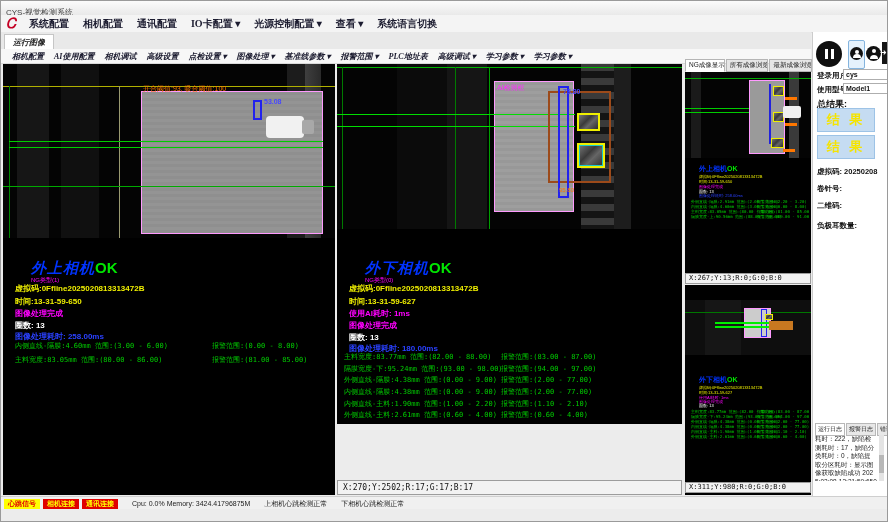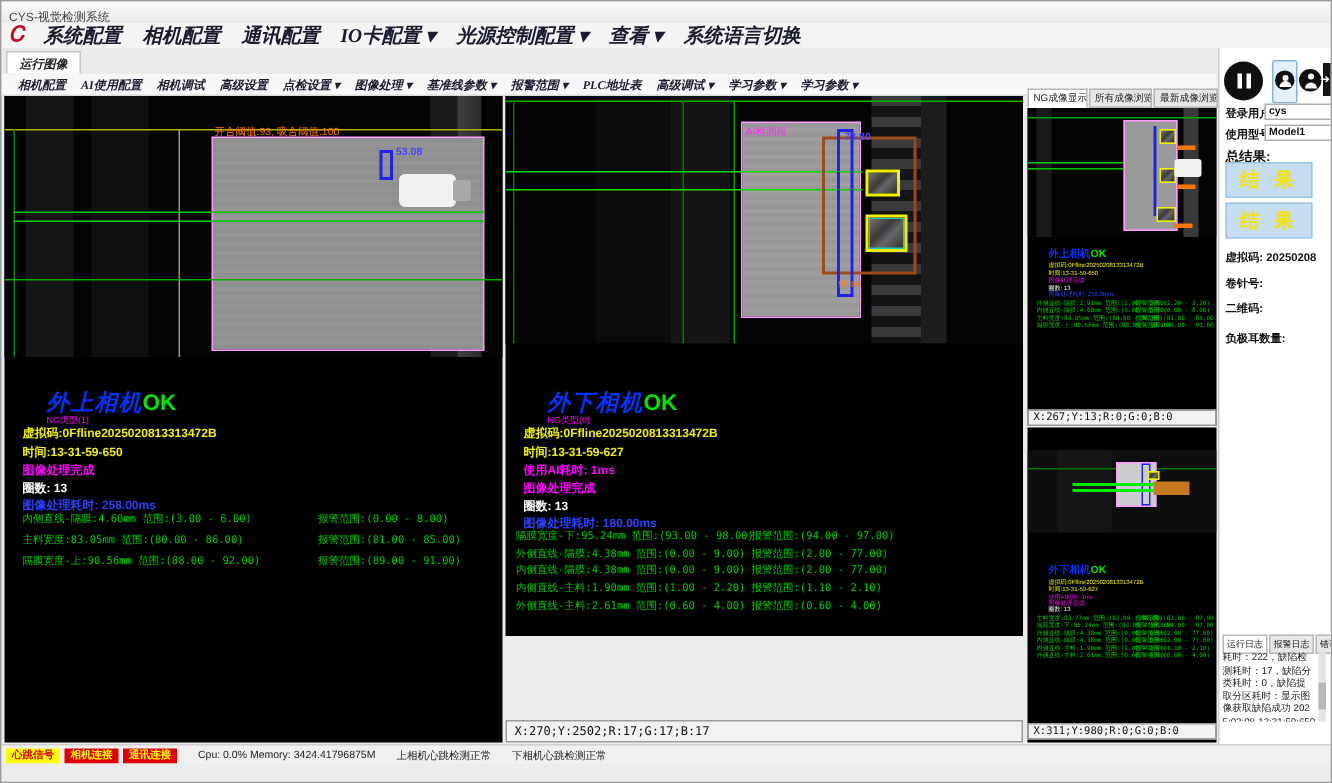--- a/index.html
+++ b/index.html
@@ -7,21 +7,21 @@
        font-family:"Liberation Sans",sans-serif;border:1px solid #9a9a9a;box-sizing:border-box;}
   .abs{position:absolute;}
   
   .titlebar{left:0;top:0;width:888px;height:14px;background:linear-gradient(#fbfbfb,#e9e9e9);
             border-bottom:1px solid #d5d5d5;}
   .titlebar .title{font-size:8px;color:#444;line-height:14px;padding-left:5px;}
   .menubar{left:0;top:14px;width:888px;height:17px;background:#f4f4f4;display:flex;align-items:center;
            border-bottom:1px solid #e0e0e0;}
   .logo{font-family:"Liberation Serif",serif;font-style:italic;font-weight:bold;font-size:14px;
         color:#c40024;margin:0 6px 0 5px;line-height:15px;}
-  .menu-item{font-family:"Liberation Serif",serif;font-style:italic;font-weight:bold;font-size:13px;
+  .menu-item{font-family:"Liberation Serif",serif;font-weight:bold;font-size:10px;
              color:#1c1c30;padding:0 7px;white-space:nowrap;cursor:default;}
   .tabstrip{left:0;top:31px;width:810px;height:17px;background:#e9e9e9;border-bottom:1px solid #cfcfcf;}
   .tab-run{position:absolute;left:3px;top:2px;padding:2px 8px 1px;background:#fff;border:1px solid #c6c6c6;
            border-bottom:none;font-size:8px;font-weight:bold;font-style:italic;color:#222;}
   .toolbar{left:0;top:48px;width:810px;height:15px;background:#f7f7f7;border-bottom:1px solid #dadada;
            display:flex;align-items:center;padding-left:6px;box-sizing:border-box;}
   .tool-item{font-family:"Liberation Serif",serif;font-style:italic;font-weight:bold;font-size:8px;
              color:#1c1c30;padding:0 5px;white-space:nowrap;cursor:default;}
   
   .view{background:#000;}
@@ -181,21 +181,20 @@
     </div>
     <div class="ng-line" style="left:28px;top:212px;">NG类型(1)</div>
     <div class="yline" style="left:12px;top:219px;">虚拟码:0Ffline2025020813313472B</div>
     <div class="yline" style="left:12px;top:232px;">时间:13-31-59-650</div>
     <div class="pline" style="left:12px;top:244px;">图像处理完成</div>
     <div class="wline" style="left:12px;top:256px;">圈数: 13</div>
     <div class="bline" style="left:12px;top:267px;">图像处理耗时: 258.00ms</div>
     <div class="rows rows-l" style="left:12px;top:277px;width:316px;">
         <div class="m-row"><span class="m-val">内侧直线-隔膜:4.60mm 范围:(3.00 - 6.00)</span><span class="m-alarm">报警范围:(0.00 - 8.00)</span></div>
         <div class="m-row"><span class="m-val">主料宽度:83.05mm 范围:(80.00 - 86.00)</span><span class="m-alarm">报警范围:(81.00 - 85.00)</span></div>
-        <div class="m-row"><span class="m-val">隔膜宽度-上:90.56mm 范围:(88.00 - 92.00)</span><span class="m-alarm">报警范围:(89.00 - 91.00)</span></div>
       </div>
   </div>
 
   <div class="abs view view-mid">
     <div class="img" style="width:345px;height:165px;">
       <div class="band" style="left:60px;width:50px;background:#0b0b0b;"></div>
       <div class="band" style="left:110px;width:40px;background:#151515;"></div>
       <div class="band" style="left:244px;width:33px;background:repeating-linear-gradient(180deg,#3a3a3a 0 7px,#141414 7px 14px);"></div>
       <div class="band" style="left:277px;width:17px;background:#1d1d1d;"></div>
       <div class="hline" style="left:0;top:3px;width:345px;background:#00b400;"></div>
@@ -217,20 +216,21 @@
       <span>外下相机</span><span class="ok">OK</span>
     </div>
     <div class="ng-line" style="left:28px;top:212px;">NG类型(0)</div>
     <div class="yline" style="left:12px;top:219px;">虚拟码:0Ffline2025020813313472B</div>
     <div class="yline" style="left:12px;top:232px;">时间:13-31-59-627</div>
     <div class="pline" style="left:12px;top:244px;">使用AI耗时: 1ms</div>
     <div class="pline" style="left:12px;top:256px;">图像处理完成</div>
     <div class="wline" style="left:12px;top:268px;">圈数: 13</div>
     <div class="bline" style="left:12px;top:279px;">图像处理耗时: 180.00ms</div>
     <div class="rows rows-m" style="left:7px;top:289px;width:334px;">
+        <div class="m-row"><span class="m-val">主料宽度:83.77mm 范围:(82.00 - 88.00)</span><span class="m-alarm">报警范围:(83.00 - 87.00)</span></div>
         <div class="m-row"><span class="m-val">隔膜宽度-下:95.24mm 范围:(93.00 - 98.00)</span><span class="m-alarm">报警范围:(94.00 - 97.00)</span></div>
         <div class="m-row"><span class="m-val">外侧直线-隔膜:4.38mm 范围:(0.00 - 9.00)</span><span class="m-alarm">报警范围:(2.00 - 77.00)</span></div>
         <div class="m-row"><span class="m-val">内侧直线-隔膜:4.38mm 范围:(0.00 - 9.00)</span><span class="m-alarm">报警范围:(2.00 - 77.00)</span></div>
         <div class="m-row"><span class="m-val">内侧直线-主料:1.90mm 范围:(1.00 - 2.20)</span><span class="m-alarm">报警范围:(1.10 - 2.10)</span></div>
         <div class="m-row"><span class="m-val">外侧直线-主料:2.61mm 范围:(0.60 - 4.00)</span><span class="m-alarm">报警范围:(0.60 - 4.00)</span></div>
       </div>
     <div class="view-status">X:270;Y:2502;R:17;G:17;B:17</div>
   </div>
 
   <div class="abs rc-tabs">

